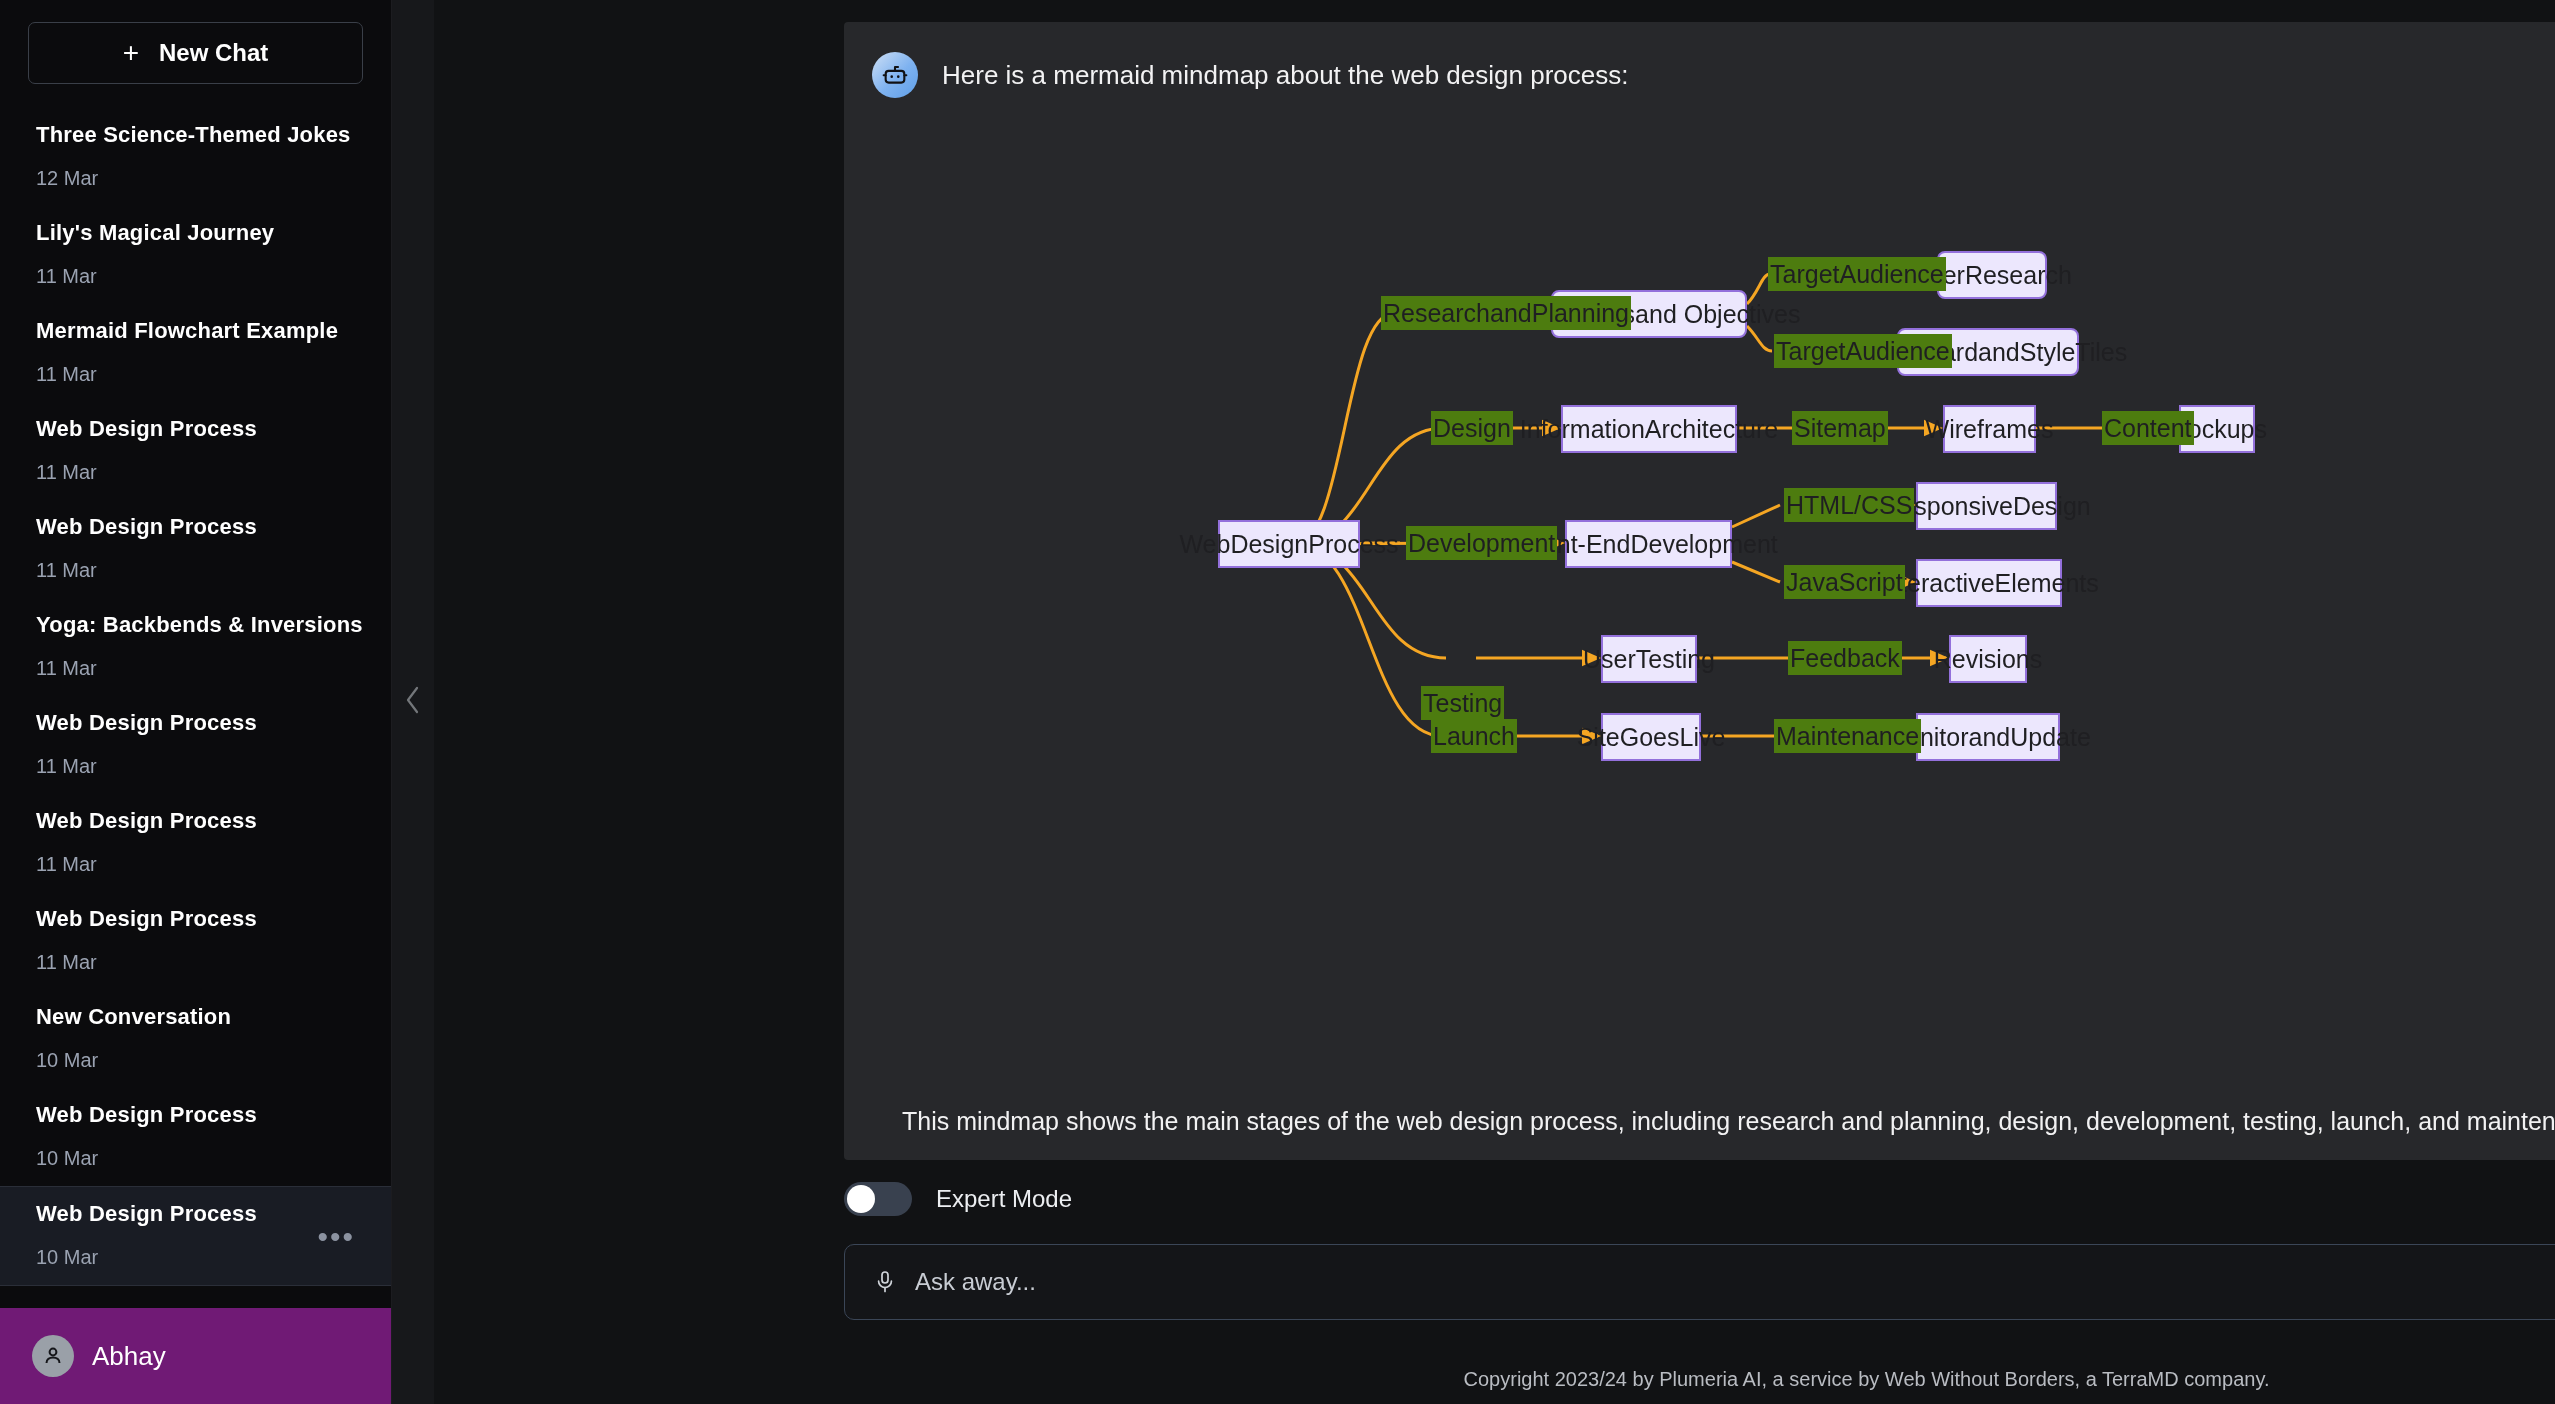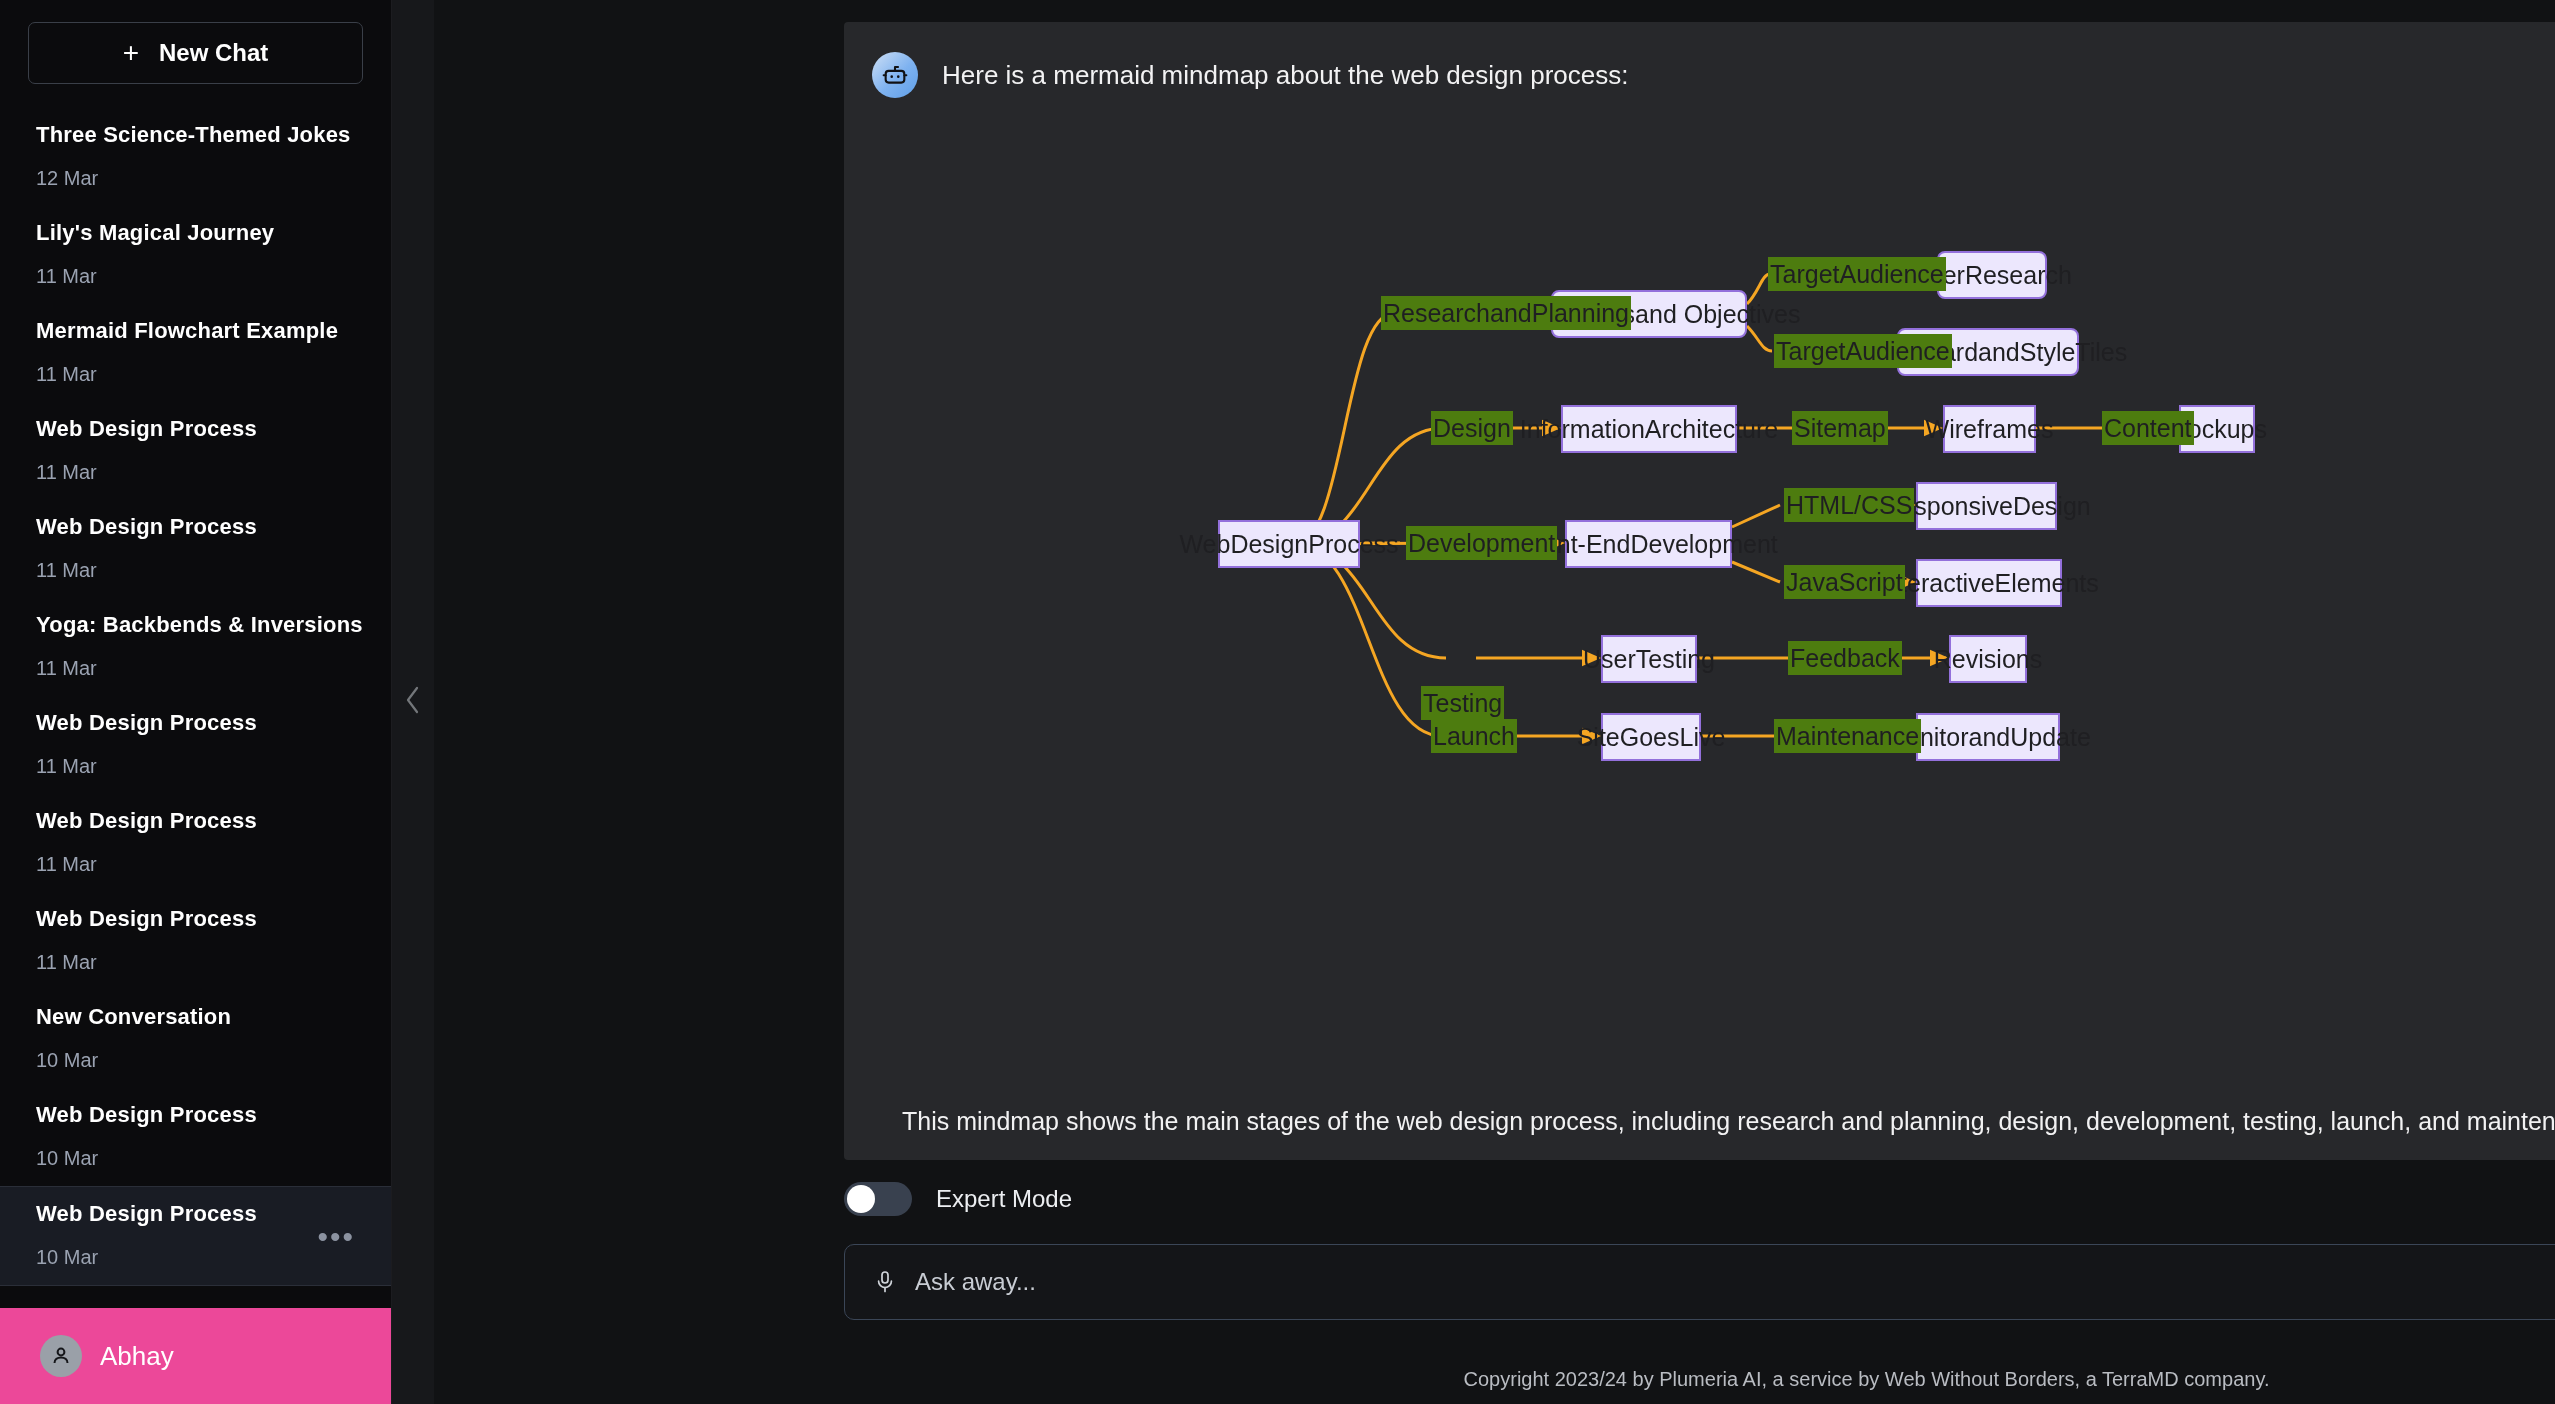--- a/index.html
+++ b/index.html
@@ -59,22 +59,22 @@
   }
   .dots {
     position: absolute; right: 36px; top: 50%; transform: translateY(-50%);
     color: #8b92a0; font-size: 30px; letter-spacing: 2px; line-height: 0.5;
     cursor: pointer;
   }
   .userbar {
     position: absolute; bottom: 0; left: 0; width: 392px;
     height: 96px;
     display: flex; align-items: center; gap: 18px;
-    padding-left: 40px;
-    background: #ec4899;
+    padding-left: 32px;
+    background: #701a75;
   }
   .avatar {
     width: 42px; height: 42px; border-radius: 50%;
     background: #9aa0a8;
     display: flex; align-items: center; justify-content: center;
   }
   .username { color: #ffffff; font-size: 26px; }
 
   
   #main {

